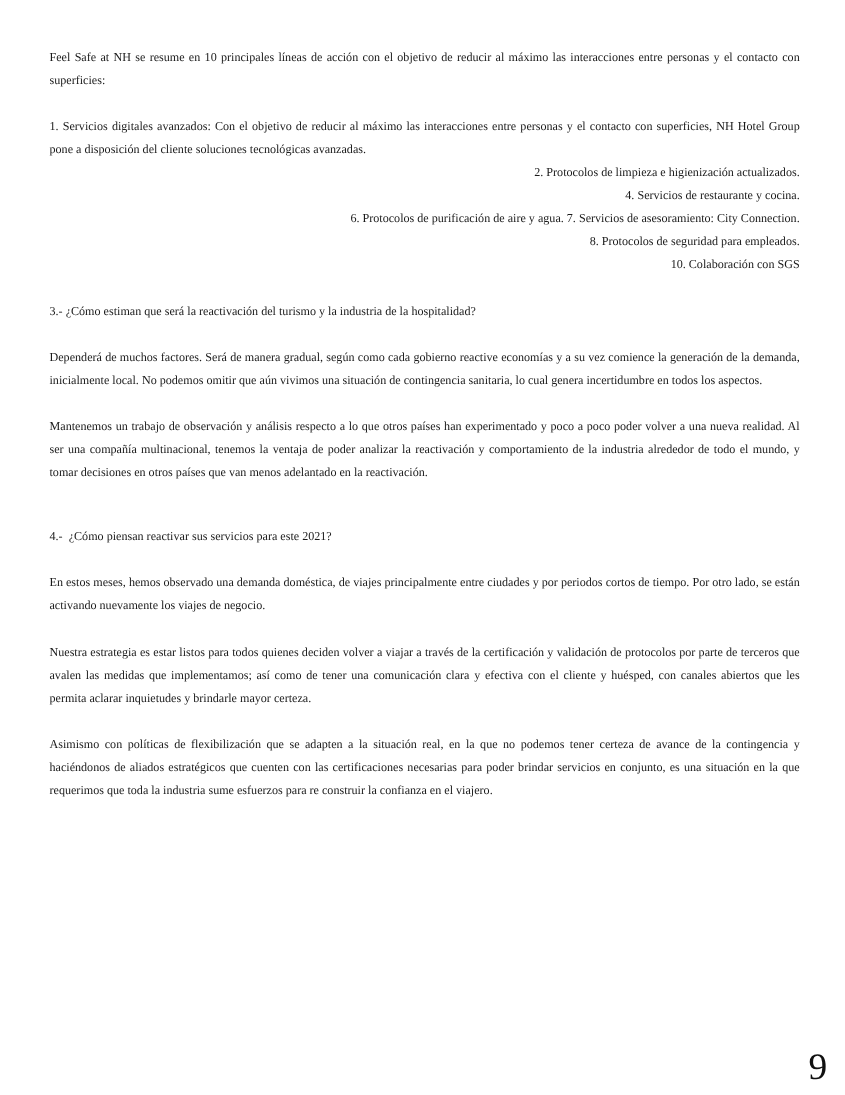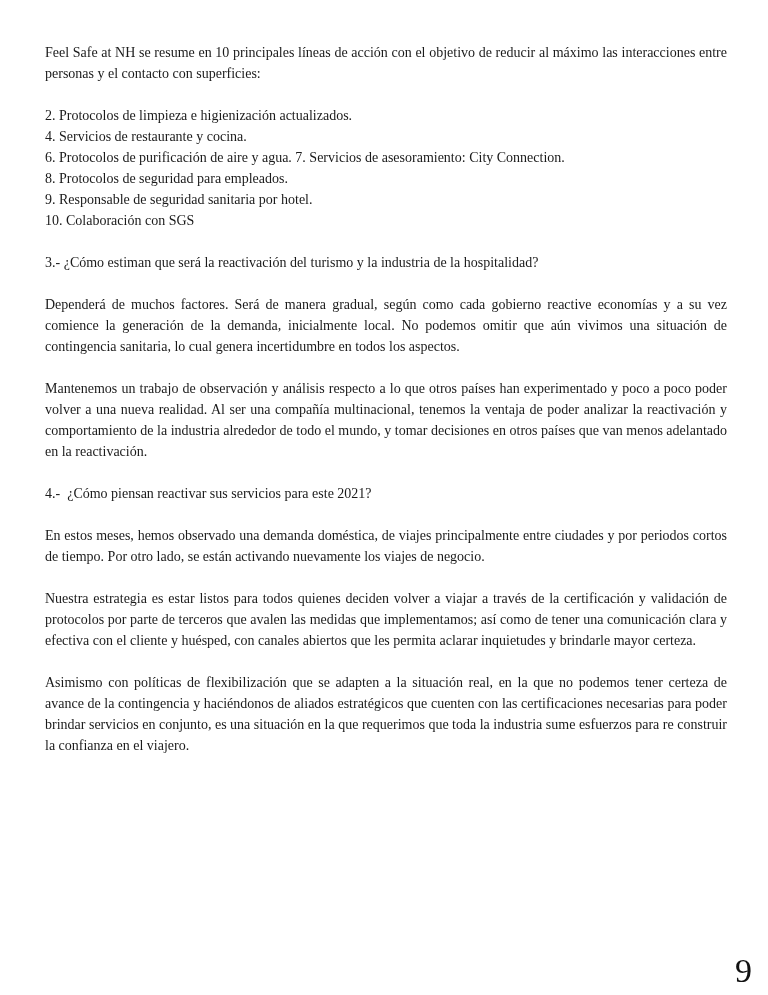--- a/index.html
+++ b/index.html
@@ -3,57 +3,57 @@
   <meta charset="utf-8">
   <style>
     html, body { margin: 0; padding: 0; background: #ffffff; }
     body {
       width: 768px; height: 995px; position: relative; overflow: hidden;
       font-family: "Liberation Serif", "DejaVu Serif", serif;
       color: #1a1a1a;
     }
     .page {
       position: absolute; left: 45px; top: 42px; width: 682px;
-      font-size: 14px; line-height: 21px;
+      font-size: 11px; line-height: 21px;
     }
     p { margin: 0; }
     .para { text-align: justify; }
     .gap { height: 21px; }
     .q { font-weight: normal; }
-    .list-item { white-space: nowrap; }
+    .list-item { white-space: nowrap; text-align: right; }
     .page-number {
       position: absolute; left: 735px; top: 952px;
       font-size: 34px; line-height: 38px; color: #111;
     }
   </style>
 </head>
 <body>
 
 <div class="page">
   <p class="para">Feel Safe at NH se resume en 10 principales líneas de acción con el objetivo de reducir al máximo las interacciones entre personas y el contacto con superficies:</p>
   <div class="gap"></div>
 
   <div>
+    <p class="para">1. Servicios digitales avanzados: Con el objetivo de reducir al máximo las interacciones entre personas y el contacto con superficies, NH Hotel Group pone a disposición del cliente soluciones tecnológicas avanzadas.</p>
     <p class="list-item">2. Protocolos de limpieza e higienización actualizados.</p>
     <p class="list-item">4. Servicios de restaurante y cocina.</p>
     <p class="list-item">6. Protocolos de purificación de aire y agua. 7. Servicios de asesoramiento: City Connection.</p>
     <p class="list-item">8. Protocolos de seguridad para empleados.</p>
-    <p class="list-item">9. Responsable de seguridad sanitaria por hotel.</p>
     <p class="list-item">10. Colaboración con SGS</p>
   </div>
   <div class="gap"></div>
 
   <p class="q">3.- ¿Cómo estiman que será la reactivación del turismo y la industria de la hospitalidad?</p>
   <div class="gap"></div>
   <p class="para">Dependerá de muchos factores. Será de manera gradual, según como cada gobierno reactive economías y a su vez comience la generación de la demanda, inicialmente local. No podemos omitir que aún vivimos una situación de contingencia sanitaria, lo cual genera incertidumbre en todos los aspectos.</p>
   <div class="gap"></div>
   <p class="para">Mantenemos un trabajo de observación y análisis respecto a lo que otros países han experimentado y poco a poco poder volver a una nueva realidad. Al ser una compañía multinacional, tenemos la ventaja de poder analizar la reactivación y comportamiento de la industria alrededor de todo el mundo, y tomar decisiones en otros países que van menos adelantado en la reactivación.</p>
   <div class="gap"></div>
 
-  <p class="q" style="white-space: pre;">4.-  ¿Cómo piensan reactivar sus servicios para este 2021?</p>
+  <p class="q" style="white-space: pre; margin-top: 16px;">4.-  ¿Cómo piensan reactivar sus servicios para este 2021?</p>
   <div class="gap"></div>
   <p class="para">En estos meses, hemos observado una demanda doméstica, de viajes principalmente entre ciudades y por periodos cortos de tiempo. Por otro lado, se están activando nuevamente los viajes de negocio.</p>
   <div class="gap"></div>
   <p class="para">Nuestra estrategia es estar listos para todos quienes deciden volver a viajar a través de la certificación y validación de protocolos por parte de terceros que avalen las medidas que implementamos; así como de tener una comunicación clara y efectiva con el cliente y huésped, con canales abiertos que les permita aclarar inquietudes y brindarle mayor certeza.</p>
   <div class="gap"></div>
   <p class="para">Asimismo con políticas de flexibilización que se adapten a la situación real, en la que no podemos tener certeza de avance de la contingencia y haciéndonos de aliados estratégicos que cuenten con las certificaciones necesarias para poder brindar servicios en conjunto, es una situación en la que requerimos que toda la industria sume esfuerzos para re construir la confianza en el viajero.</p>
 </div>
 
 <div class="page-number">9</div>
 

